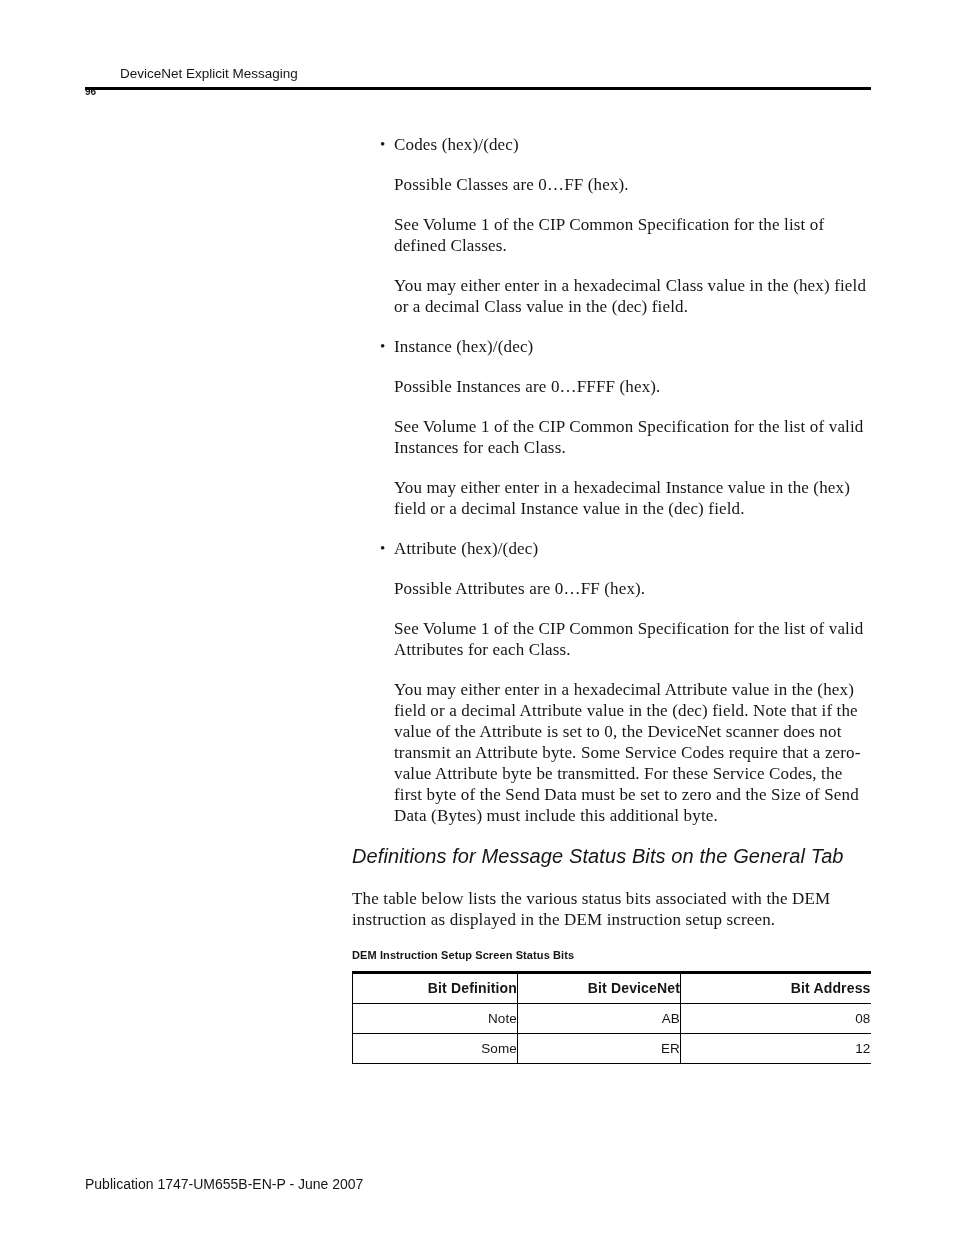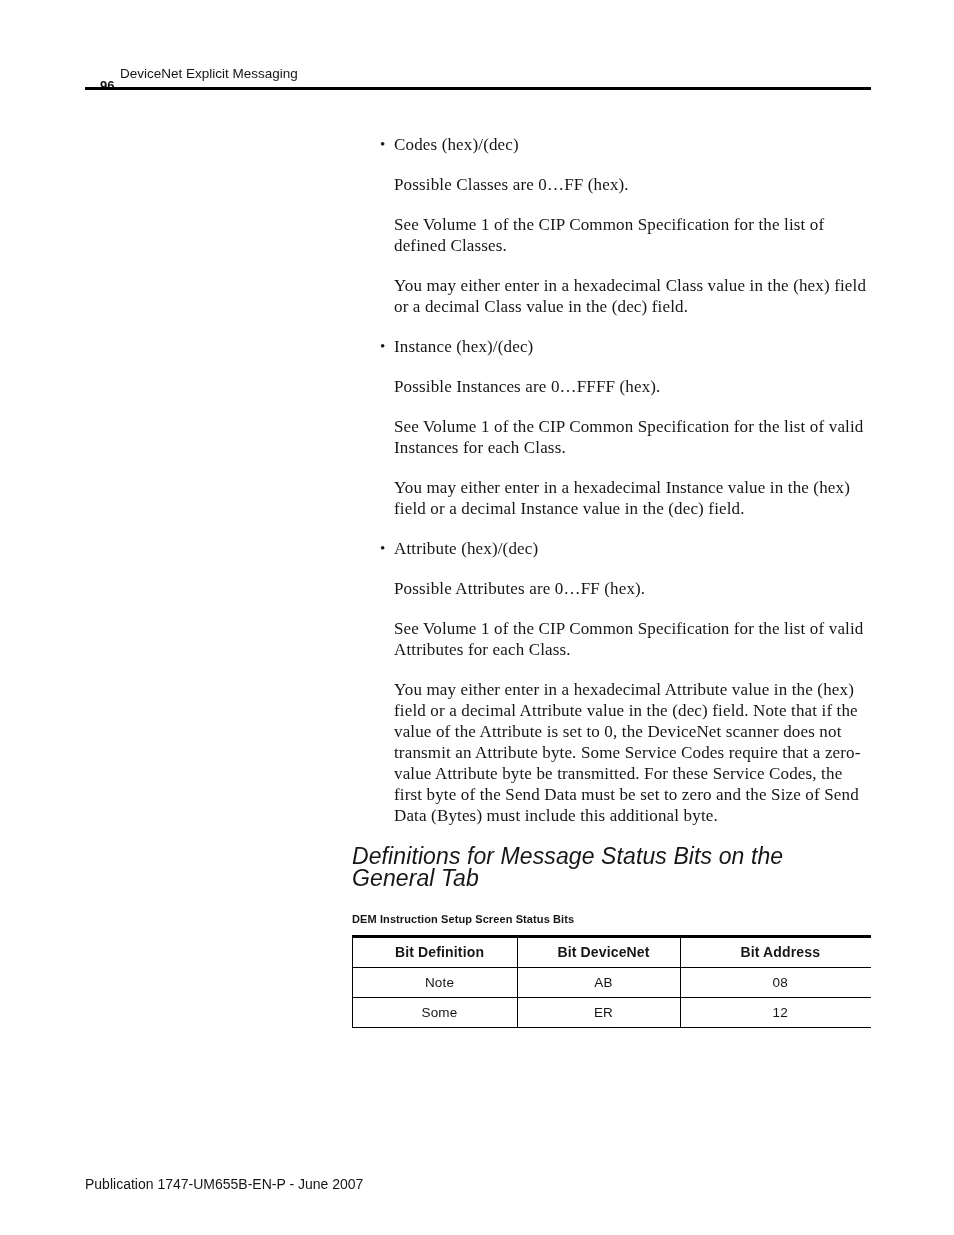--- a/index.html
+++ b/index.html
@@ -7,23 +7,23 @@
     width: 954px; height: 1235px;
     background: #ffffff;
     position: relative;
     font-family: "Liberation Serif", serif;
     color: #161616;
     overflow: hidden;
   }
 
   
   .hdr-pagenum {
-    position: absolute; left: 85px; top: 78px;
+    position: absolute; left: 85px; top: 84px;
     font-family: "Liberation Sans", sans-serif;
-    font-size: 13px; font-weight: bold; line-height: 16px; margin-left: 15px;
+    font-size: 10px; font-weight: bold; line-height: 16px;
   }
   .hdr-title {
     position: absolute; left: 120px; top: 66px;
     font-family: "Liberation Sans", sans-serif;
     font-size: 13.5px; line-height: 16px;
   }
   .hdr-rule {
     position: absolute; left: 85px; top: 87px;
     width: 786px; height: 3px; background: #000000;
   }
@@ -39,21 +39,21 @@
   .bullet-item .bi-text { padding-left: 42px; display: block; }
   .bullet-marker {
     position: absolute; left: 28px; top: 0;
     font-size: 15px;
   }
   .bullet-para { padding-left: 42px; }
 
   .section-heading {
     font-family: "Liberation Sans", sans-serif;
     font-style: italic;
-    font-size: 23px; line-height: 22px;
+    font-size: 20px; line-height: 22px;
     font-weight: normal;
     letter-spacing: 0.1px;
     margin: 0 0 21px 0;
   }
   .intro-para { margin: 0 0 16px 0 !important; }
   .table-caption {
     font-family: "Liberation Sans", sans-serif;
     font-size: 11px; font-weight: bold; line-height: 18px;
     letter-spacing: 0.1px;
     margin: 0 0 7px 0;
@@ -66,21 +66,21 @@
     table-layout: fixed;
     border-top: 3px solid #000000;
     border-left: 1px solid #000000;
     font-family: "Liberation Sans", sans-serif;
   }
   table.status-table col.c1 { width: 165px; }
   table.status-table col.c2 { width: 163px; }
   table.status-table col.c3 { width: 190px; }
   table.status-table th, table.status-table td {
     border-bottom: 1px solid #000000;
-    text-align: center;
+    text-align: right;
     vertical-align: middle;
     padding: 4px 0 4px 9px;
     height: 18px;
   }
   table.status-table th:not(:last-child),
   table.status-table td:not(:last-child) {
     border-right: 1px solid #000000;
   }
   table.status-table th { font-size: 14px; font-weight: bold; }
   table.status-table td { font-size: 13.5px; font-weight: normal; }
@@ -119,20 +119,21 @@
 
   <div class="bullet-item">
     <span class="bullet-marker">•</span>
     <p class="bi-text">Attribute (hex)/(dec)</p>
   </div>
   <p class="bullet-para">Possible Attributes are 0…FF (hex).</p>
   <p class="bullet-para">See Volume 1 of the CIP Common Specification for the list of valid Attributes for each Class.</p>
   <p class="bullet-para">You may either enter in a hexadecimal Attribute value in the (hex) field or a decimal Attribute value in the (dec) field. Note that if the value of the Attribute is set to 0, the DeviceNet scanner does not transmit an Attribute byte. Some Service Codes require that a zero-value Attribute byte be transmitted. For these Service Codes, the first byte of the Send Data must be set to zero and the Size of Send Data (Bytes) must include this additional byte.</p>
 
   <h3 class="section-heading">Definitions for Message Status Bits on the General Tab</h3>
+  <p class="intro-para">The table below lists the various status bits associated with the DEM instruction as displayed in the DEM instruction setup screen.</p>
   <div class="table-caption">DEM Instruction Setup Screen Status Bits</div>
 
   <table class="status-table">
     <colgroup>
         <col class="c1">
         <col class="c2">
         <col class="c3">
       </colgroup>
     <thead>
       <tr>

